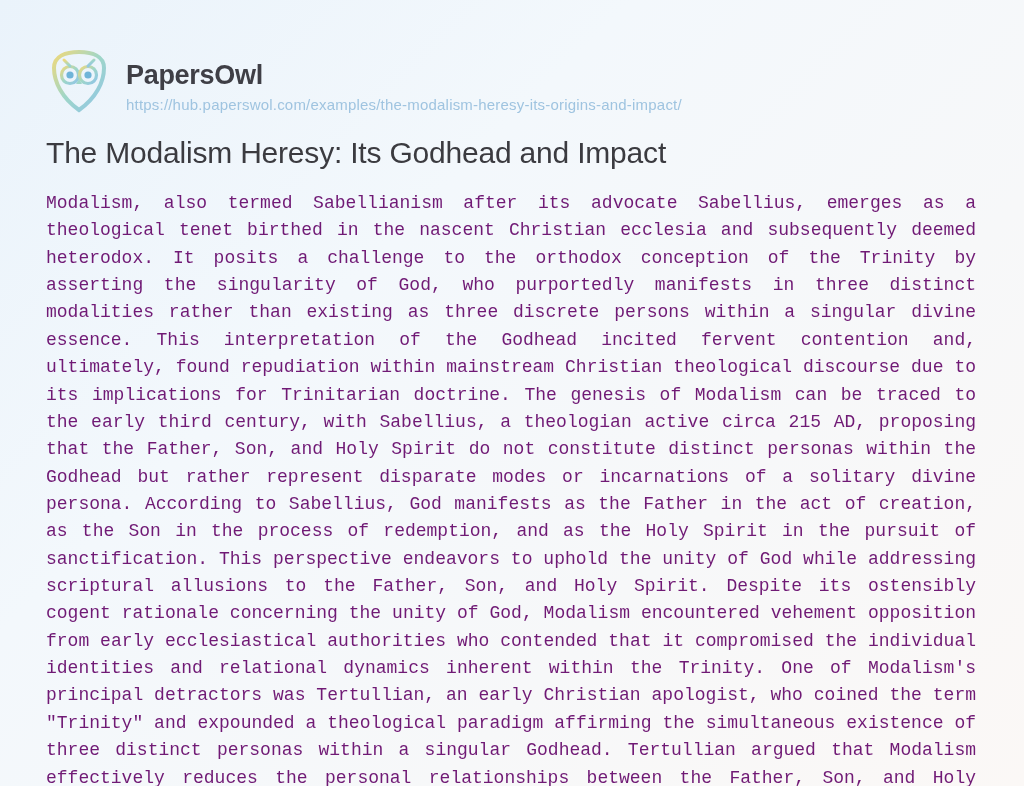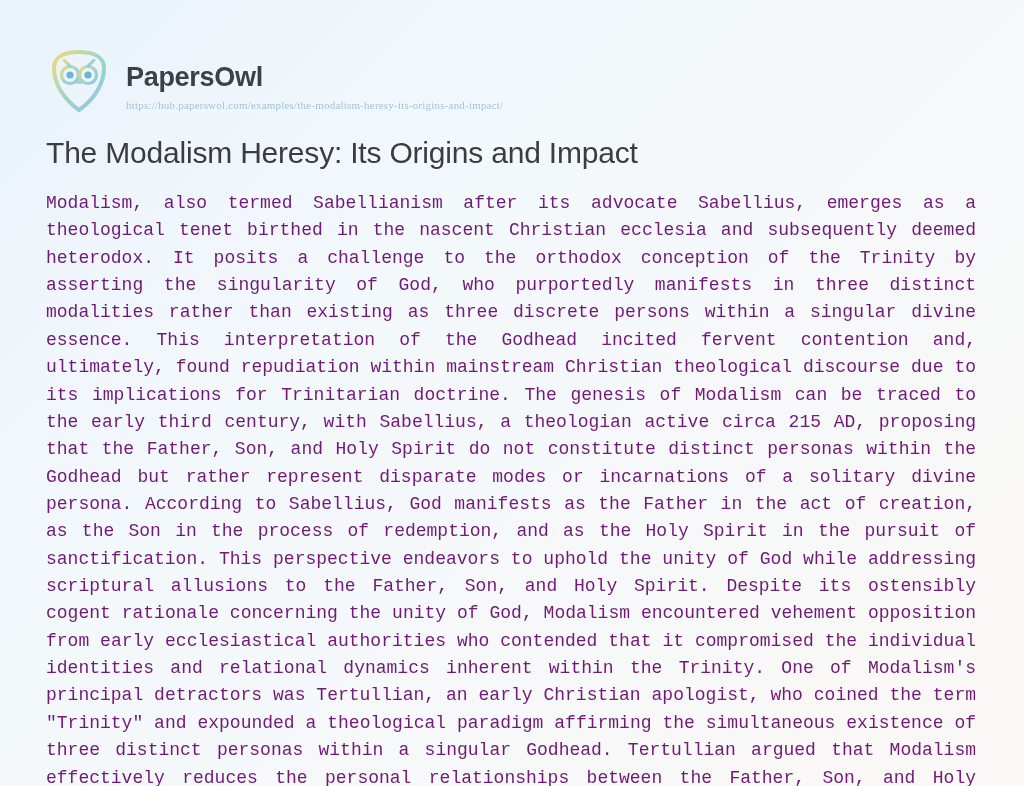--- a/index.html
+++ b/index.html
@@ -41,24 +41,24 @@
     font-size: 27px;
     font-weight: bold;
     color: #3f3f46;
     letter-spacing: -0.3px;
     line-height: 1.1;
     font-family: "Liberation Sans", sans-serif;
     margin-top: 12px;
   }
   .brand-url {
     margin-top: 6px;
-    font-size: 11px;
+    font-size: 15px;
     color: #9fc4e0;
     letter-spacing: 0.2px;
-    font-family: Liberation Serif, serif;
+    font-family: Liberation Sans, sans-serif;
     white-space: nowrap;
   }
   .content {
     padding: 22px 48px 0 46px;
   }
   .doc-title {
     font-size: 30px;
     color: #3b3b40;
     font-weight: normal;
     margin: 0 0 20px 0;
@@ -98,17 +98,17 @@
         <path d="M18 12 L24 18 M48 12 L42 18" stroke="url(#owlgrad)" stroke-width="3" stroke-linecap="round"></path>
       </svg>
     </div>
     <div class="brand-block">
       <div class="brand-name">PapersOwl</div>
       <div class="brand-url">https://hub.paperswol.com/examples/the-modalism-heresy-its-origins-and-impact/</div>
     </div>
   </div>
 
   <div class="content">
-    <h1 class="doc-title">The Modalism Heresy: Its Origins and Impact</h1>
+    <h1 class="doc-title">The Modalism Heresy: Its Godhead and Impact</h1>
     <div class="doc-body">Modalism, also termed Sabellianism after its advocate Sabellius, emerges as a theological tenet birthed in the nascent Christian ecclesia and subsequently deemed heterodox. It posits a challenge to the orthodox conception of the Trinity by asserting the singularity of God, who purportedly manifests in three distinct modalities rather than existing as three discrete persons within a singular divine essence. This interpretation of the Godhead incited fervent contention and, ultimately, found repudiation within mainstream Christian theological discourse due to its implications for Trinitarian doctrine. The genesis of Modalism can be traced to the early third century, with Sabellius, a theologian active circa 215 AD, proposing that the Father, Son, and Holy Spirit do not constitute distinct personas within the Godhead but rather represent disparate modes or incarnations of a solitary divine persona. According to Sabellius, God manifests as the Father in the act of creation, as the Son in the process of redemption, and as the Holy Spirit in the pursuit of sanctification. This perspective endeavors to uphold the unity of God while addressing scriptural allusions to the Father, Son, and Holy Spirit. Despite its ostensibly cogent rationale concerning the unity of God, Modalism encountered vehement opposition from early ecclesiastical authorities who contended that it compromised the individual identities and relational dynamics inherent within the Trinity. One of Modalism's principal detractors was Tertullian, an early Christian apologist, who coined the term "Trinity" and expounded a theological paradigm affirming the simultaneous existence of three distinct personas within a singular Godhead. Tertullian argued that Modalism effectively reduces the personal relationships between the Father, Son, and Holy Spirit to mere roles or manifestations of a solitary entity, thus diluting the profundity and complexity of the intra-Trinitarian relationships. The rejection of Modalism was crystallized at the Council of Nicaea in 325 AD, convened to address various Christological disputes. The resultant Nicene Creed affirmed the co-eternity and co-equality of the Father, Son, and Holy Spirit, expressly repudiating any notion that conflated their distinct personas into mere manifestations of a singular entity. This creed served as a cornerstone of orthodox Christian belief, fortifying the repudiation of Modalism and other non-Trinitarian perspectives. The significance of the Modalism controversy extends beyond its theological ramifications to encompass its influence on the development of Christian dogma. The discourses surrounding Modalism compelled the early church to refine its comprehension of the Trinity and articulate with greater precision the nature of God's triune existence. This process of theological elucidation facilitated the delineation of the parameters of orthodox Christian belief, furnishing a robust framework for addressing subsequent heretical ideologies. Despite its official condemnation, Modalism's influence endured in diverse iterations throughout ecclesiastical history. Certain contemporary factions, such as Oneness Pentecostals, espouse views akin to Modalism, accentuating the unity of God while repudiating the traditional Trinitarian doctrine. These modern iterations of Modalist thought continue to ignite theological dialogues and deliberations within the broader Christian milieu. A comprehension of the Modalism heresy proves</div>
   </div>
 
 </div>
 
 </body></html>

